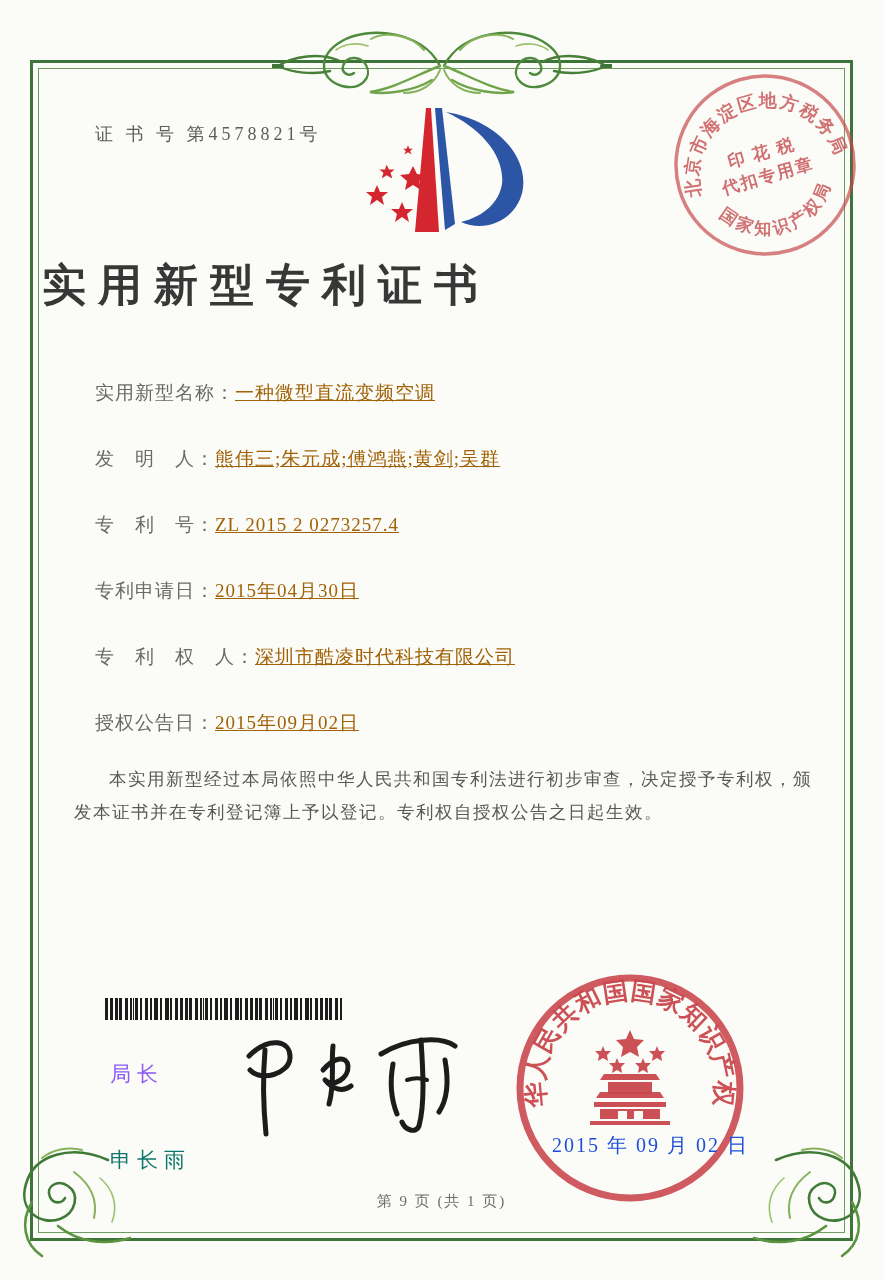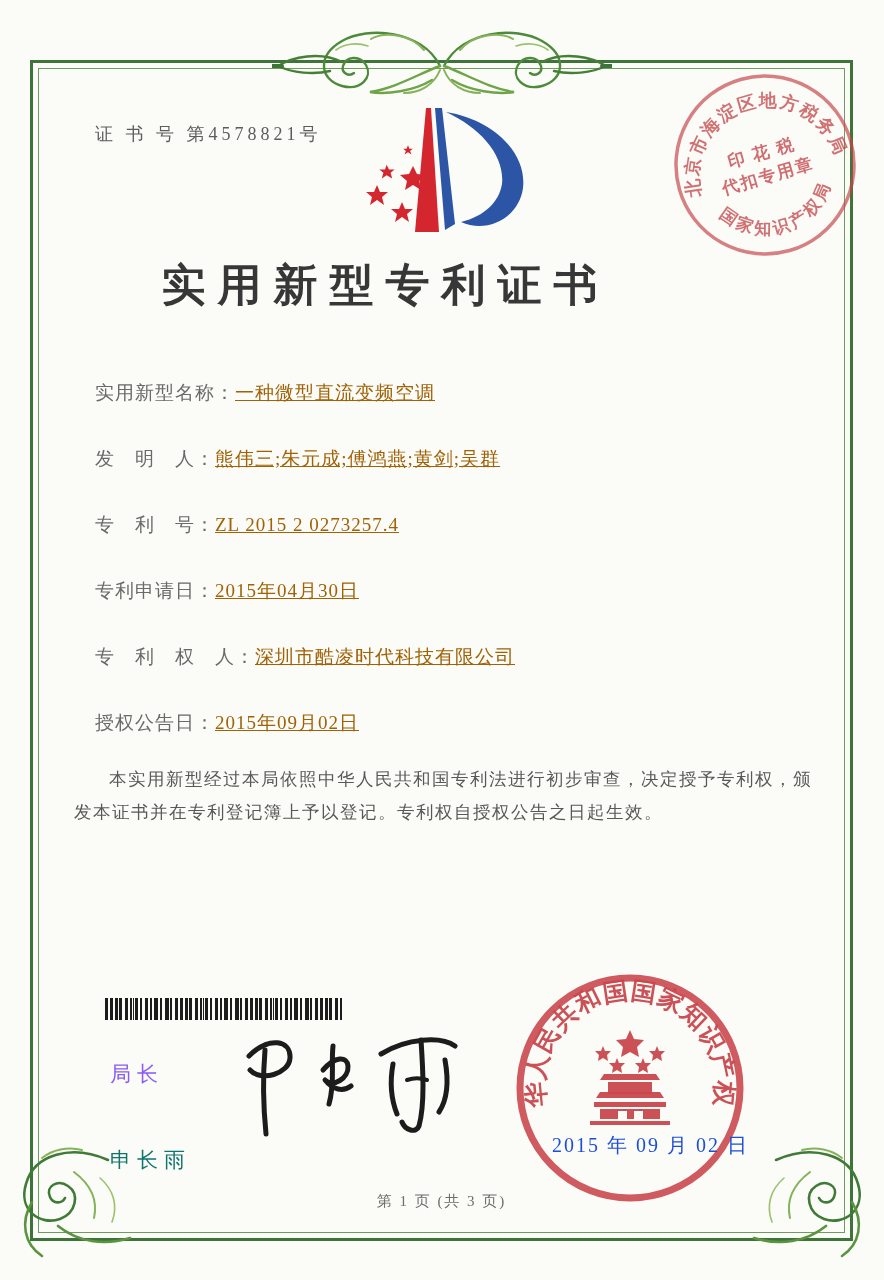--- a/index.html
+++ b/index.html
@@ -18,21 +18,21 @@
 
   
   .cert-no{position:absolute;left:95px;top:122px;font-size:18px;color:#5d5d5d;
            letter-spacing:4px;}
   .logo{position:absolute;left:345px;top:104px;width:200px;height:140px;}
 
   .tax-seal{position:absolute;left:666px;top:66px;width:198px;height:198px;
             transform:rotate(-16deg);opacity:.85;}
 
   
-  .title{position:absolute;left:30px;width:699px;top:256px;text-align:center;
+  .title{position:absolute;left:30px;width:699px;top:256px;text-align:left;
          font-size:44px;font-weight:bold;color:#373737;letter-spacing:12px;
          text-indent:12px;}
 
   
   .field-row{position:absolute;left:95px;font-size:19px;color:#6a6a6a;
              letter-spacing:1px;white-space:nowrap;}
   .fr1{top:380px}.fr2{top:446px}.fr3{top:512px}.fr4{top:578px}
   .fr5{top:644px}.fr6{top:710px}
   .f-value{color:#a16207;text-decoration:underline;}
 
@@ -201,13 +201,13 @@
     <path d="M-34,6 L34,6 L30,0 L-30,0 Z"></path>
     <rect x="-36" y="10" width="72" height="5"></rect>
     <rect x="-30" y="17" width="60" height="10"></rect>
     <rect x="-40" y="29" width="80" height="4"></rect>
     <rect x="-12" y="19" width="9" height="8" fill="#fbfbf7"></rect>
     <rect x="4" y="19" width="9" height="8" fill="#fbfbf7"></rect>
   </g>
 </svg>
 <div class="seal-date">2015 年 09 月 02 日</div>
 
-<div class="page-footer">第 1 页 (共 3 页)</div>
+<div class="page-footer">第 9 页 (共 1 页)</div>
 
 </body></html>

